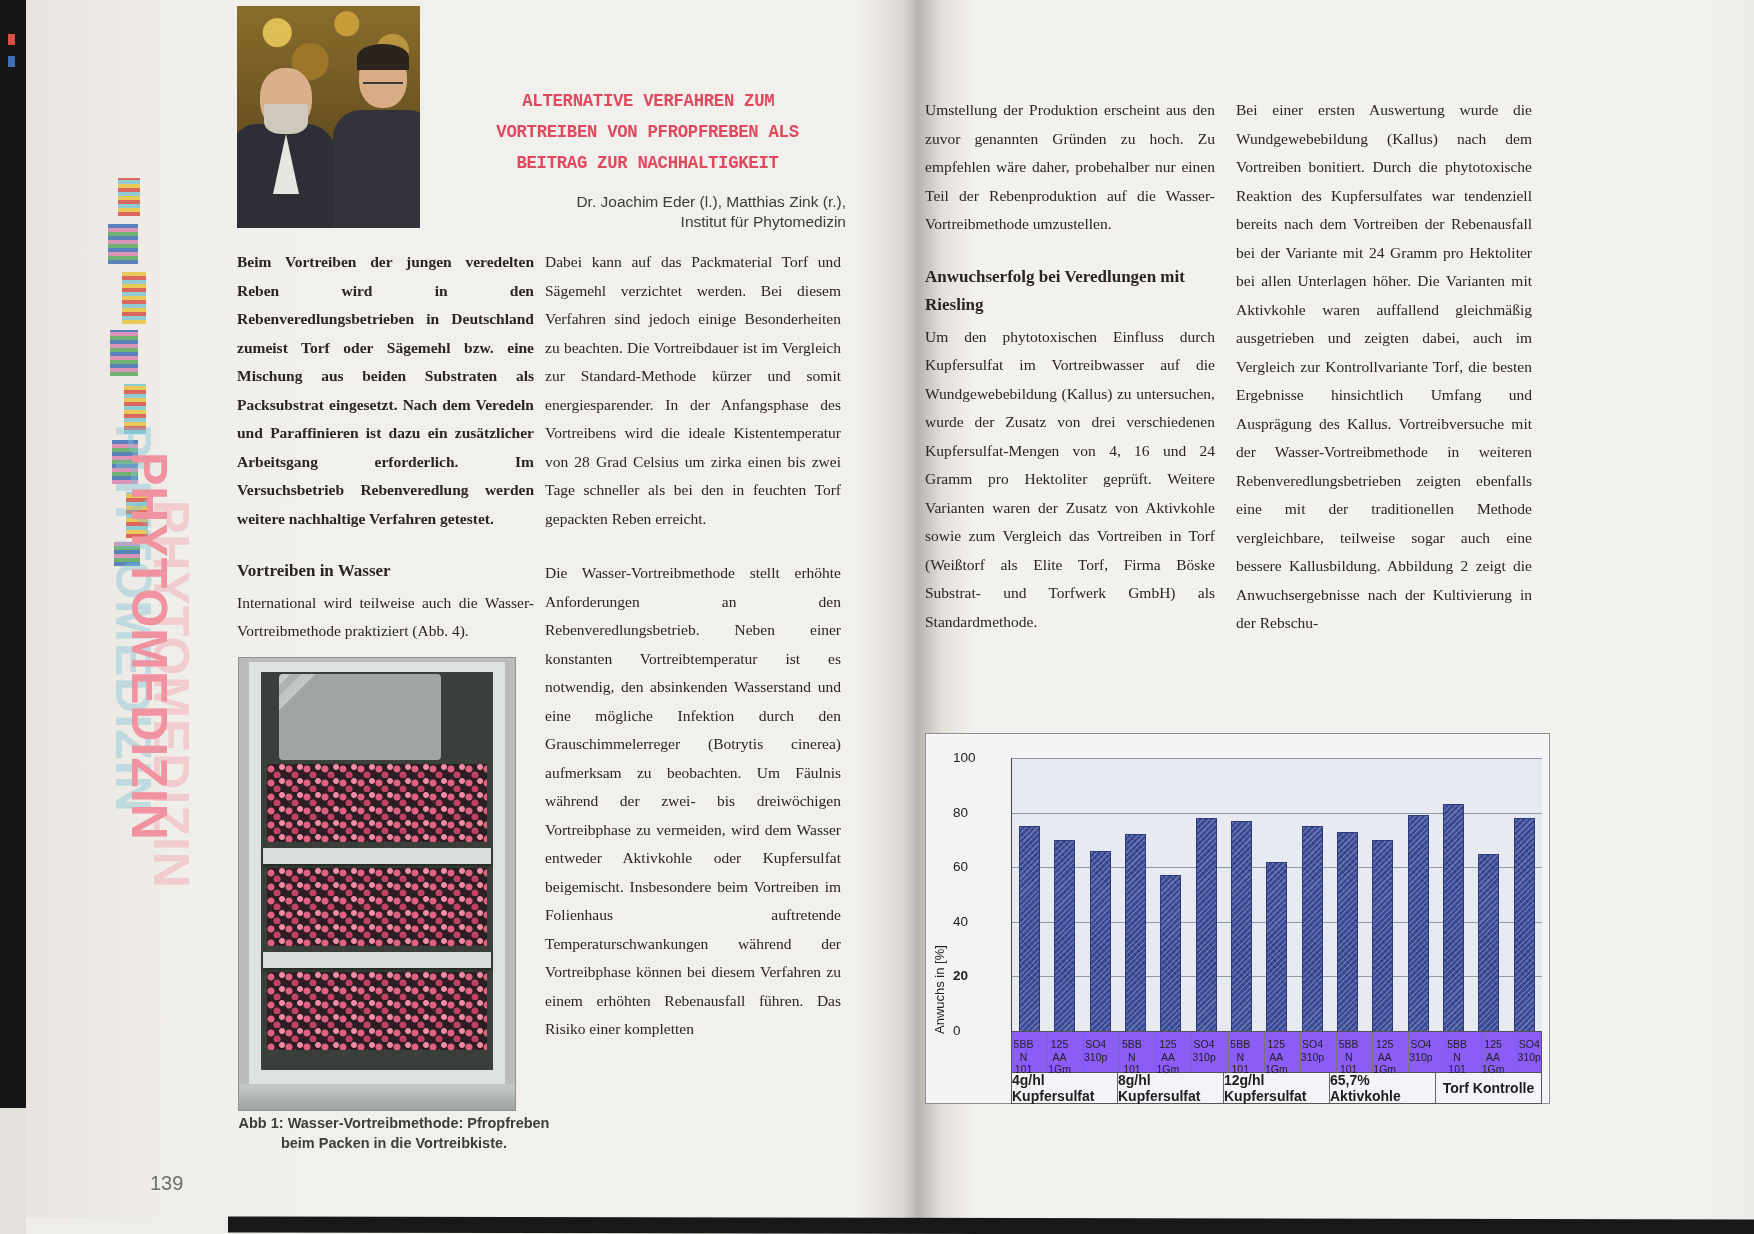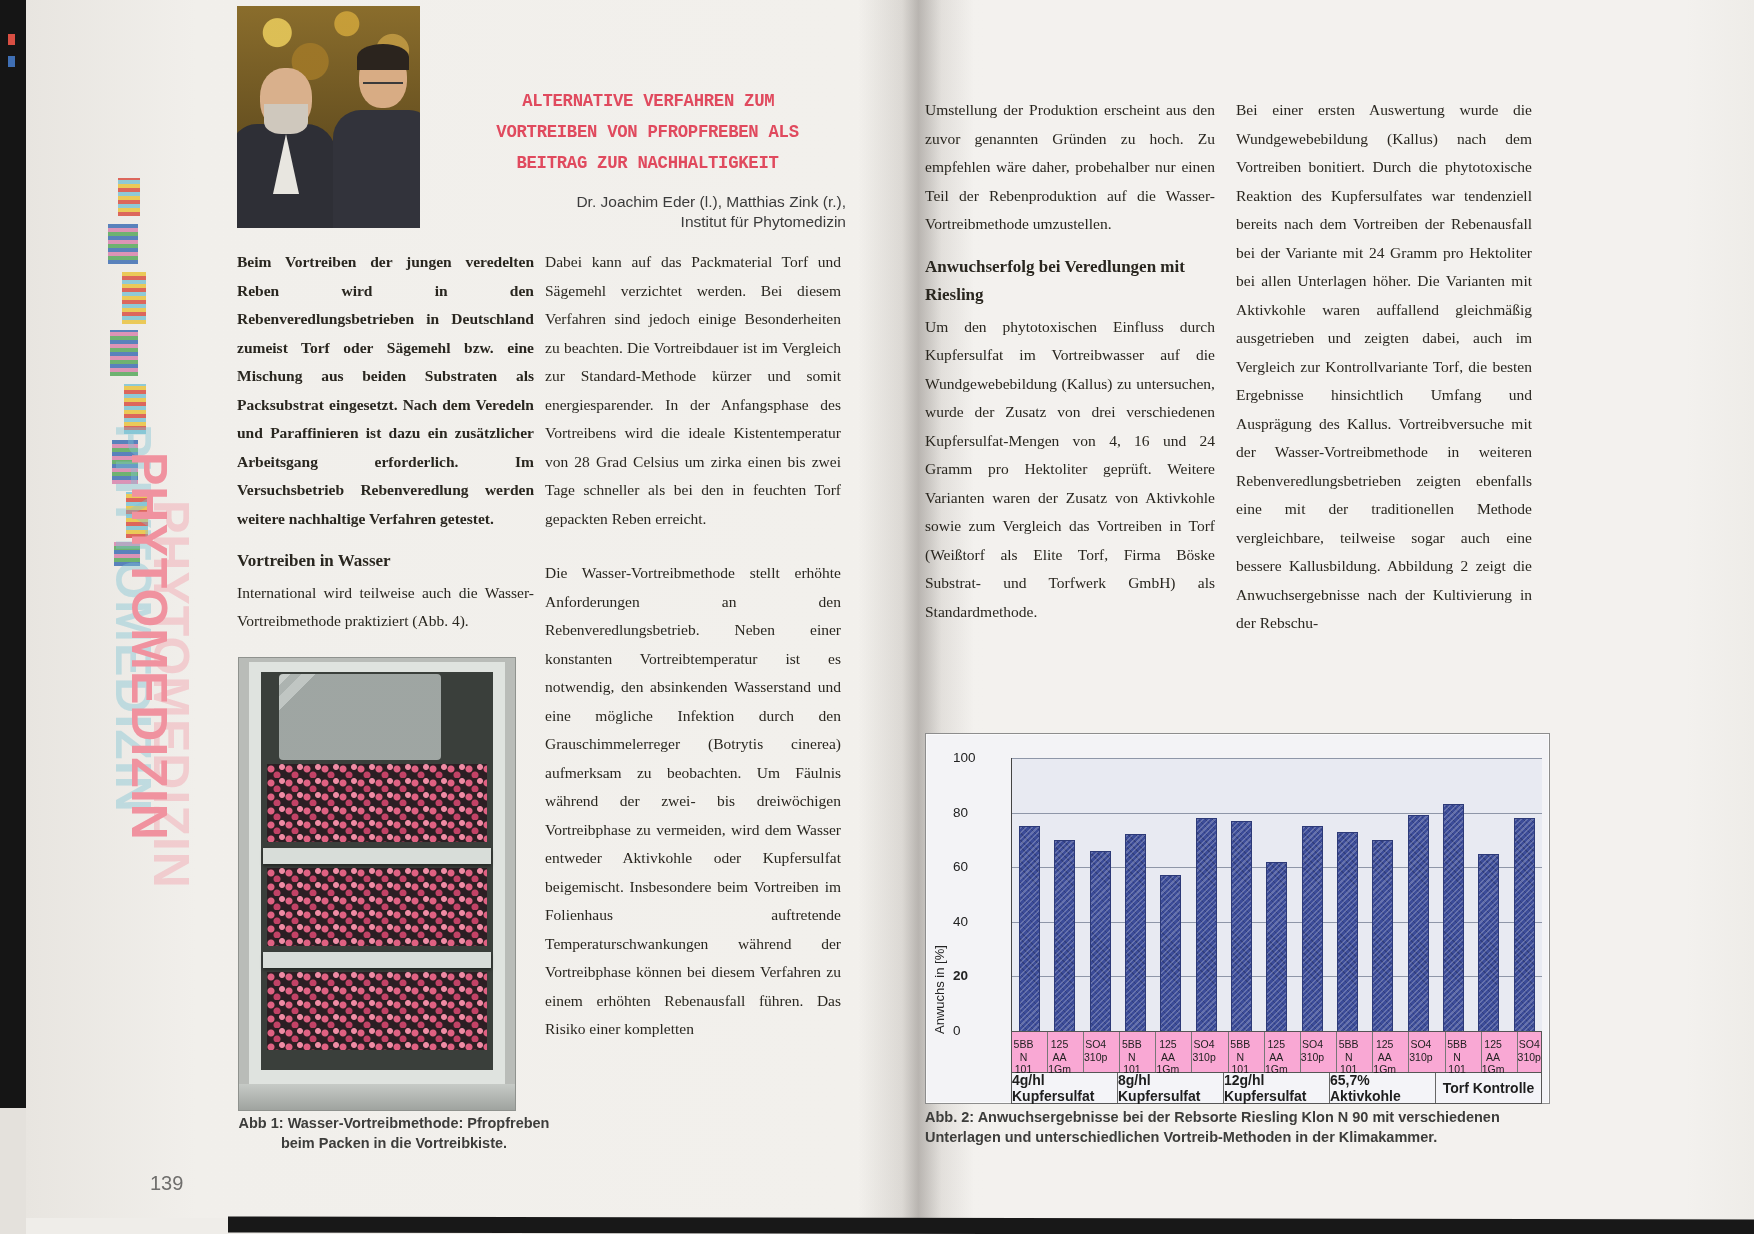--- a/index.html
+++ b/index.html
@@ -62,21 +62,21 @@
        radial-gradient(circle at 10px 11px,#c24266 3px,rgba(0,0,0,0) 4px),
        radial-gradient(circle at 15px 3px,#ef8ba4 2.5px,rgba(0,0,0,0) 3.5px);
      background-size:18px 14px,18px 14px,18px 14px;}
   .shelf{position:absolute;left:2px;right:2px;height:16px;background:#d8ddd9;box-shadow:0 2px 3px rgba(0,0,0,.4);}
   .box-rim{position:absolute;left:0;right:0;bottom:0;height:26px;background:linear-gradient(180deg,#c6cac6,#9fa39f);}
   
   .col{position:absolute;overflow:hidden;font-size:15.5px;line-height:28.5px;color:#29261f;text-align:justify;}
   .block.lead{font-weight:700;}
   .block.heading{font-weight:700;font-size:17px;text-align:left;}
   .block:not(:first-child){margin-top:26px;}
-  .block.heading:not(:first-child){margin-top:14px;}
+  .block.heading:not(:first-child){margin-top:24px;}
   .block.heading + .block{margin-top:3px;}
   .caption{position:absolute;font-family:"Liberation Sans",sans-serif;font-weight:700;
            font-size:14.5px;line-height:19.5px;color:#3d3d3b;text-align:left;}
   .pagenum{position:absolute;left:150px;top:1172px;font-family:"Liberation Sans",sans-serif;
            font-size:20px;color:#6f6e6c;}
   
   .chart{position:absolute;left:925px;top:733px;width:623px;height:369px;background:#f3f3f6;
          border:1px solid #8d8d8d;box-shadow:0 0 0 1px rgba(255,255,255,.6) inset;}
   .chart-ylabel{position:absolute;left:6px;top:60px;height:240px;display:flex;align-items:center;
         writing-mode:vertical-rl;transform:rotate(180deg);
@@ -86,21 +86,21 @@
   .gridline{position:absolute;left:0;right:0;height:1px;background:#8e96a8;}
   .ytick{position:absolute;right:556px;width:40px;text-align:left;
          font-family:"Liberation Sans",sans-serif;font-size:13.5px;color:#222;}
   .bars{position:absolute;left:0;top:0;width:100%;height:100%;display:flex;align-items:flex-end;}
   .bar-slot{flex:1;display:flex;justify-content:center;align-items:flex-end;height:100%;}
   .bar{width:21px;background-color:var(--bar-blue);
        background-image:repeating-linear-gradient(135deg,rgba(255,255,255,.22) 0 1.5px,rgba(0,0,0,0) 1.5px 4px),
                         repeating-linear-gradient(45deg,rgba(0,0,0,.18) 0 1px,rgba(0,0,0,0) 1px 5px);
        border:1px solid #2d3a78;border-bottom:none;box-sizing:border-box;}
   .xtable{position:absolute;left:85px;top:297px;width:531px;font-family:"Liberation Sans",sans-serif;}
-  .xrow1{display:flex;height:40px;border:1.4px solid #555;border-bottom:none;background:#f9a8d4;gap:12px;}
+  .xrow1{display:flex;height:40px;border:1.4px solid #555;border-bottom:none;background:#8b5cf6;gap:12px;}
   .xrow1 .cell{flex:1;border-left:1px solid #777;font-size:10.5px;line-height:12.5px;text-align:center;
                padding-top:6px;white-space:pre-line;color:#222;box-sizing:border-box;}
   .xrow1 .cell:first-child{border-left:none;}
   .xrow2{display:flex;height:30px;border:1.4px solid #555;background:#f4f4f8;}
   .xrow2 .cell{flex:1;border-left:1.2px solid #666;font-weight:700;font-size:14px;display:flex;
                align-items:center;justify-content:center;color:#1d1d1d;box-sizing:border-box;}
   .xrow2 .cell:first-child{border-left:none;}
 </style>
 </head>
 <body>
@@ -286,16 +286,15 @@
         </div>
       <div class="xrow2" id="xrow2">
           <div class="cell">4g/hl Kupfersulfat</div>
           <div class="cell">8g/hl Kupfersulfat</div>
           <div class="cell">12g/hl Kupfersulfat</div>
           <div class="cell">65,7% Aktivkohle</div>
           <div class="cell">Torf Kontrolle</div>
         </div>
     </div>
   </div>
-  <div class="caption" style="left:925px;top:1108px;width:628px;">Abb. 2: Anwuchsergebnisse bei der Rebsorte Riesling Klon N 90 mit verschiedenen Unterlagen und unterschiedlichen Vortreib-Methoden in der Klimakammer.</div>
 
   <div class="edge-bottom"></div>
 </div>
 
 </body></html>

